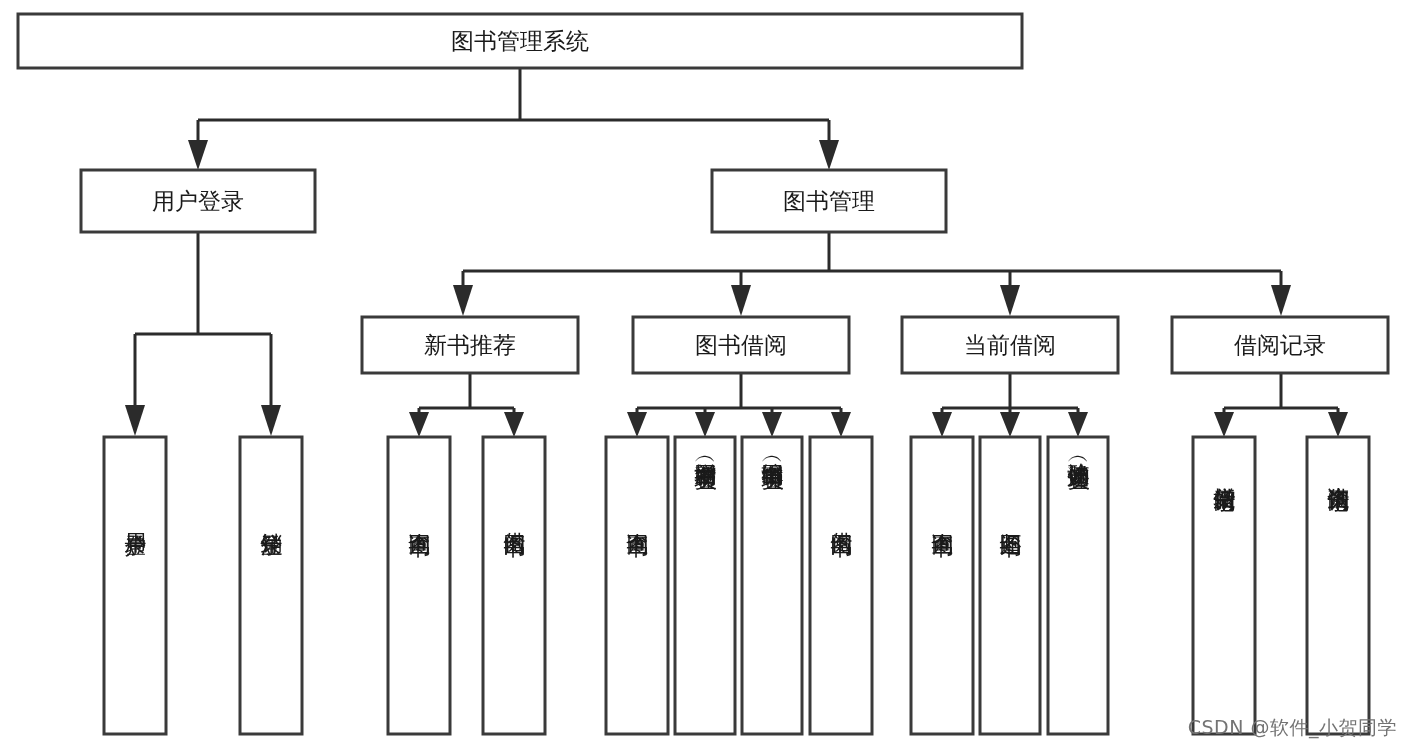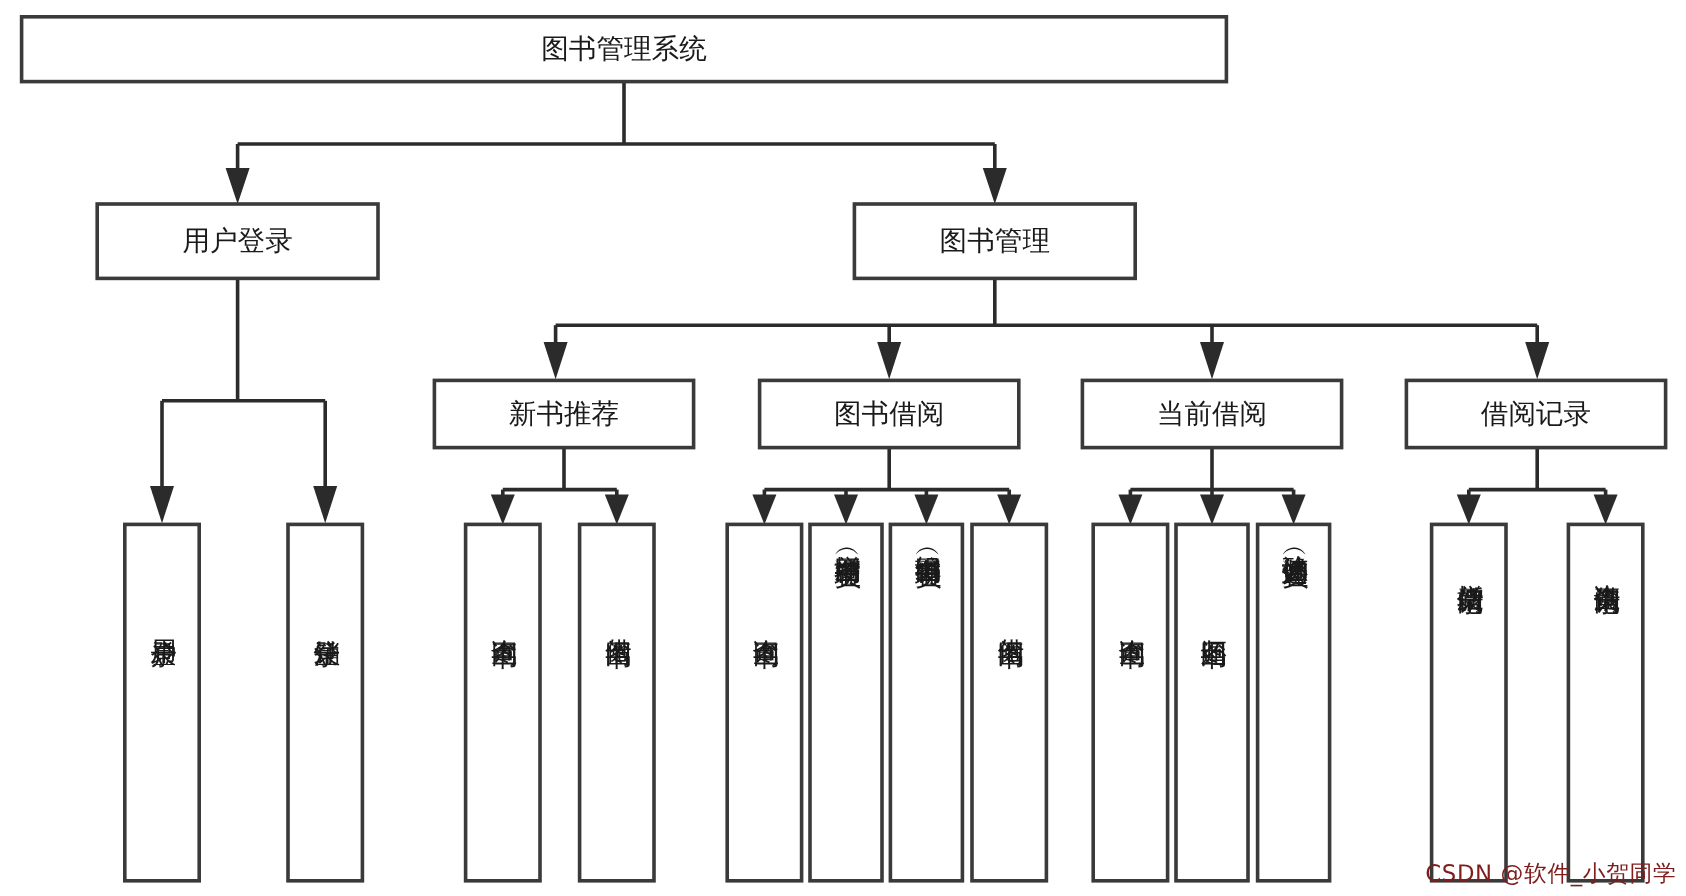--- a/index.html
+++ b/index.html
@@ -62,21 +62,21 @@
     text-orientation: upright;
     letter-spacing: 1px;
     white-space: nowrap;
   }
   .watermark {
     position: absolute;
     right: 8px;
     bottom: 6px;
     font-family: "DejaVu Sans", "Liberation Sans", sans-serif;
     font-size: 19px;
-    color: #7f1d1d;
+    color: #737373;
     letter-spacing: 0.5px;
     white-space: nowrap;
   }
 </style>
 </head>
 <body>
 
 <div id="diagram-root">
 
   <svg id="flowchart" viewBox="0 0 1405 747">

